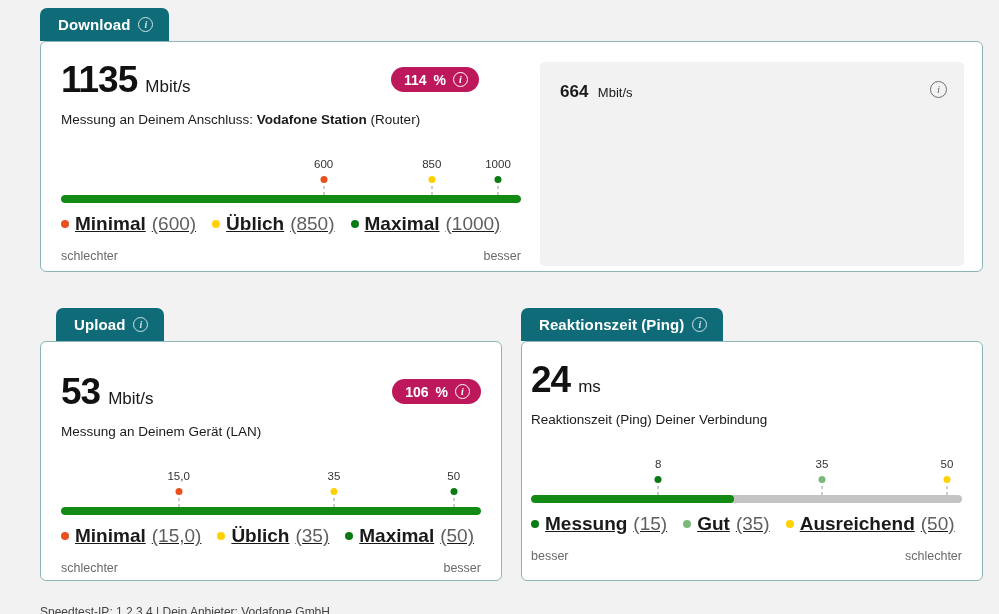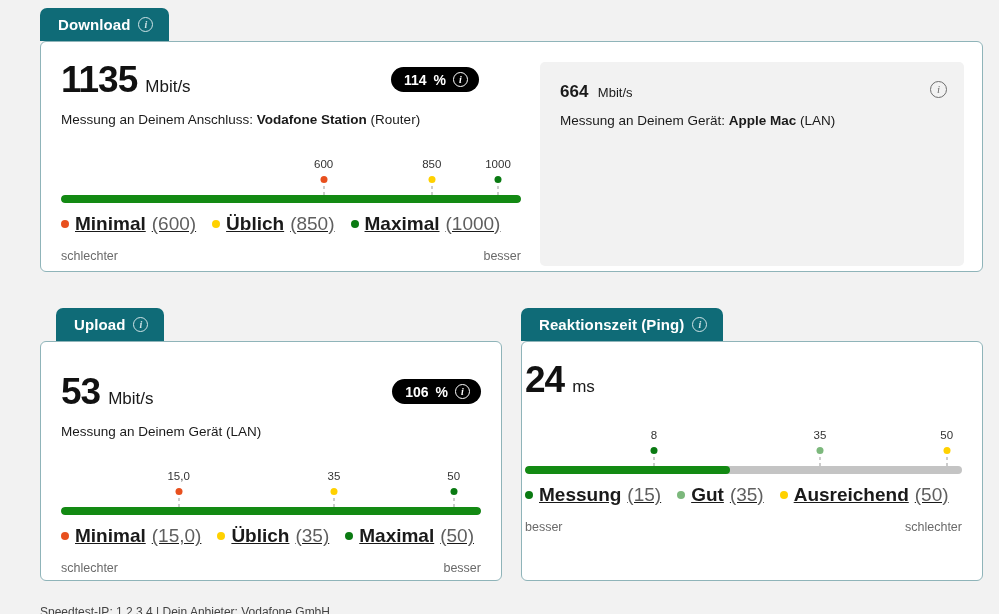--- a/index.html
+++ b/index.html
@@ -61,21 +61,21 @@
   
   .valrow { display: flex; align-items: baseline; }
   .bignum {
     font-size: 37px; font-weight: bold; letter-spacing: -1px;
     line-height: 1; color: #111;
   }
   .unit { font-size: 17px; margin-left: 8px; color: #1a1a1a; }
 
   .badge {
     display: inline-flex; align-items: center; gap: 7px;
-    background: #000000;
+    background: #be185d;
     color: #ffffff;
     border-radius: 13px;
     padding: 4px 11px 4px 13px;
     font-size: 14px; font-weight: bold;
     height: 25px;
   }
 
   .desc { font-size: 13.5px; color: #1a1a1a; margin-top: 14px; }
   .desc b { font-weight: bold; }
 
@@ -199,23 +199,20 @@
         </div>
       </div>
     </div>
 
     <div class="sidepanel">
       <span class="info-abs info gray">i</span>
       <div>
         <span class="small-val">664</span>
         <span class="small-unit">Mbit/s</span>
       </div>
-      <div class="desc" style="margin-top:11px;">
-        <span>Messung an Deinem Gerät: </span><b>Apple Mac</b><span> (LAN)</span>
-      </div>
     </div>
   </div>
 
   <div class="tabwrap upload">
     <div class="tab">
       <span class="tab-label">Upload</span>
       <span class="info light">i</span>
     </div>
   </div>
 
@@ -281,24 +278,27 @@
   </div>
 
   <div class="tabwrap ping">
     <div class="tab">
       <span class="tab-label">Reaktionszeit (Ping)</span>
       <span class="info light">i</span>
     </div>
   </div>
 
   <div class="card ping">
-    <div style="position:absolute; left:3px; top:19px; right:20px;">
+    <div style="position:absolute; left:9px; top:19px; right:20px;">
       <div class="valrow">
         <span class="bignum">24</span>
         <span class="unit">ms</span>
+      </div>
+      <div class="desc">
+        <span>Reaktionszeit (Ping) Deiner Verbindung</span>
       </div>
 
       <div class="scale" style="margin-top:31px;">
         <div class="ticklabels">
           <span class="ticklabel" style="left:29.5%">8</span>
           <span class="ticklabel" style="left:67.5%">35</span>
           <span class="ticklabel" style="left:96.5%">50</span>
         </div>
         <div class="dots">
           <span class="dot" style="left:29.5%; background:#0a7a12;"></span>

